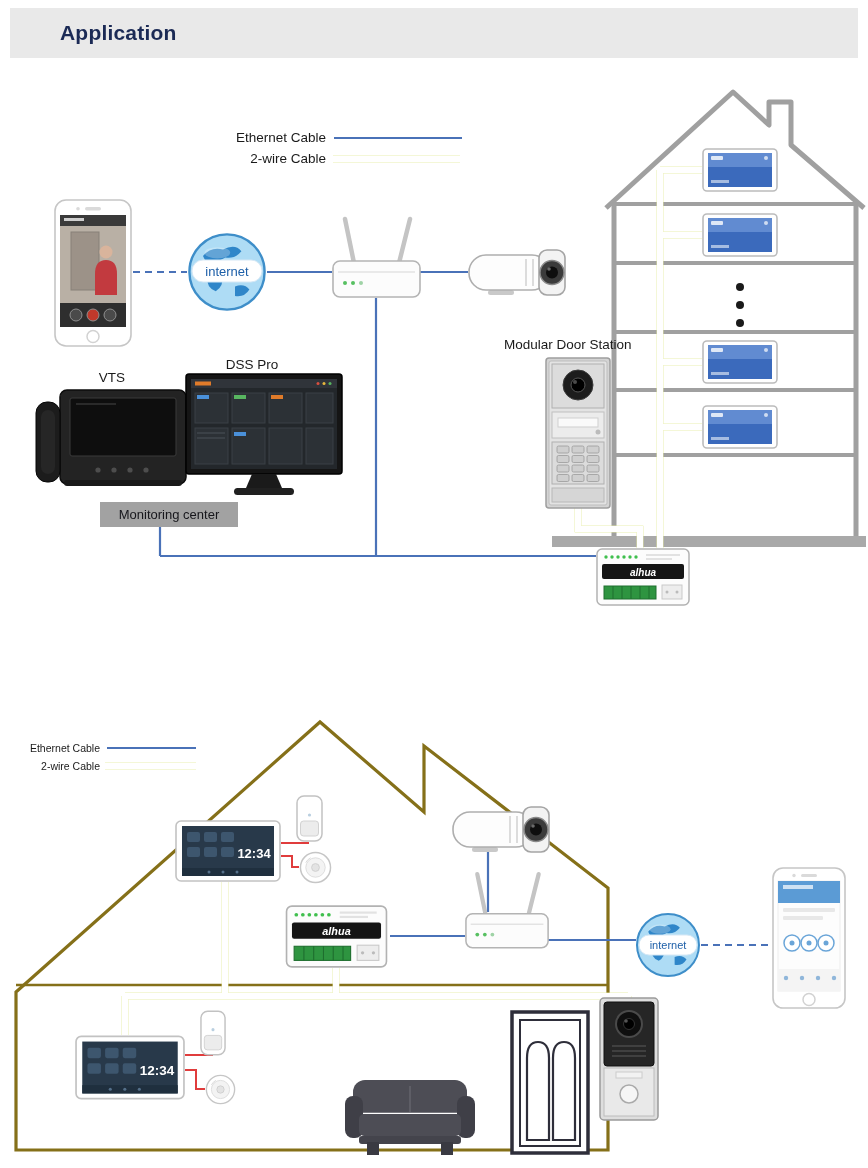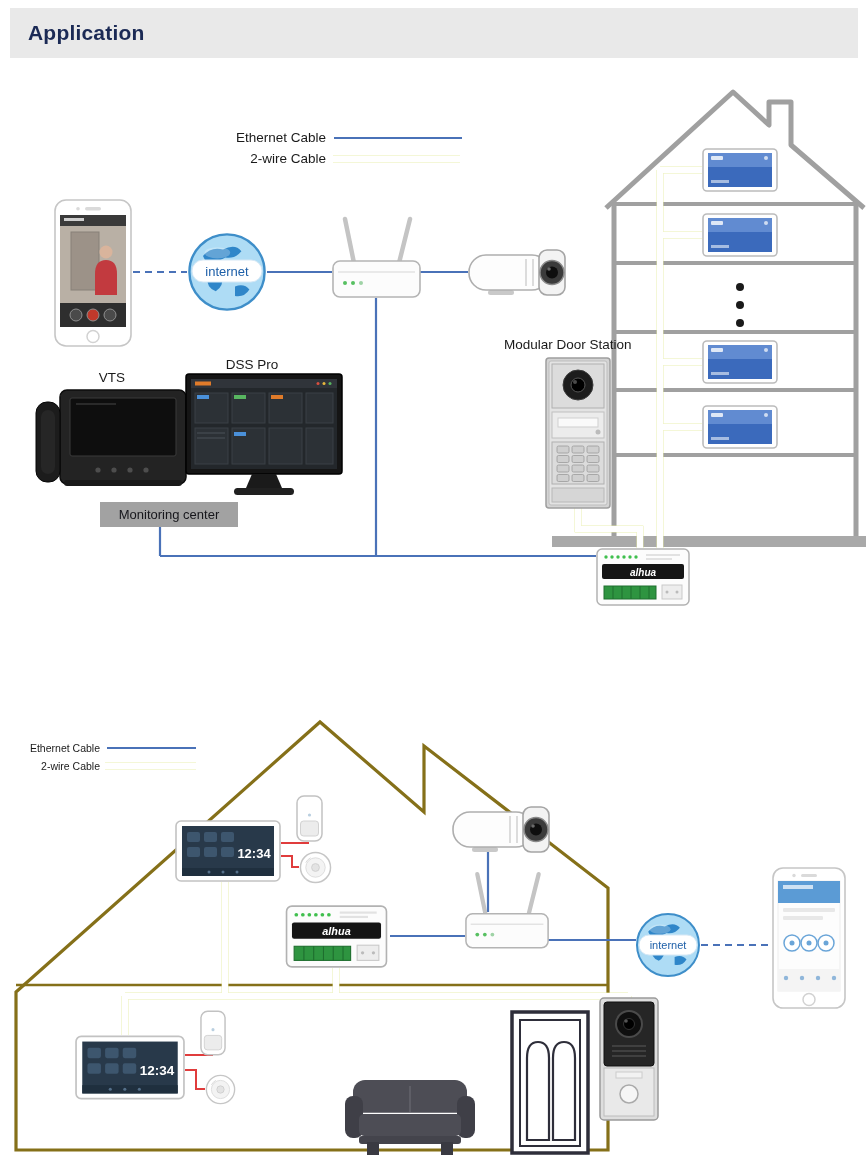--- a/index.html
+++ b/index.html
@@ -1,20 +1,20 @@
 <!DOCTYPE html>
 <html><head>
 <meta charset="utf-8">
 <style>
   html,body{margin:0;padding:0;background:#ffffff;}
   .page{position:relative;width:868px;height:1168px;background:#ffffff;overflow:hidden;
         font-family:"Liberation Sans",sans-serif;}
   .hdr{position:absolute;left:10px;top:8px;width:848px;height:50px;background:#e9e9e9;
        display:flex;align-items:center;}
-  .hdr span{font-size:21px;font-weight:bold;color:#1b2a55;padding-left:18px;letter-spacing:.2px;}
+  .hdr span{font-size:21px;font-weight:bold;color:#1b2a55;padding-left:18px;letter-spacing:.2px;margin-left:32px;}
   svg{position:absolute;left:0;display:block;}
   #d1{top:88px;}
   #d2{top:700px;}
   text{font-family:"Liberation Sans",sans-serif;}
   .lbl{font-size:13.5px;fill:#1a1a1a;}
   .lbl-s{font-size:10.5px;fill:#1a1a1a;}
   .inet{font-size:13px;fill:#1d5fa8;}
   .inet2{font-size:11px;fill:#1d5fa8;}
   .time{font-size:13px;font-weight:bold;fill:#ffffff;}
   .mc{font-size:13px;fill:#17171c;}

